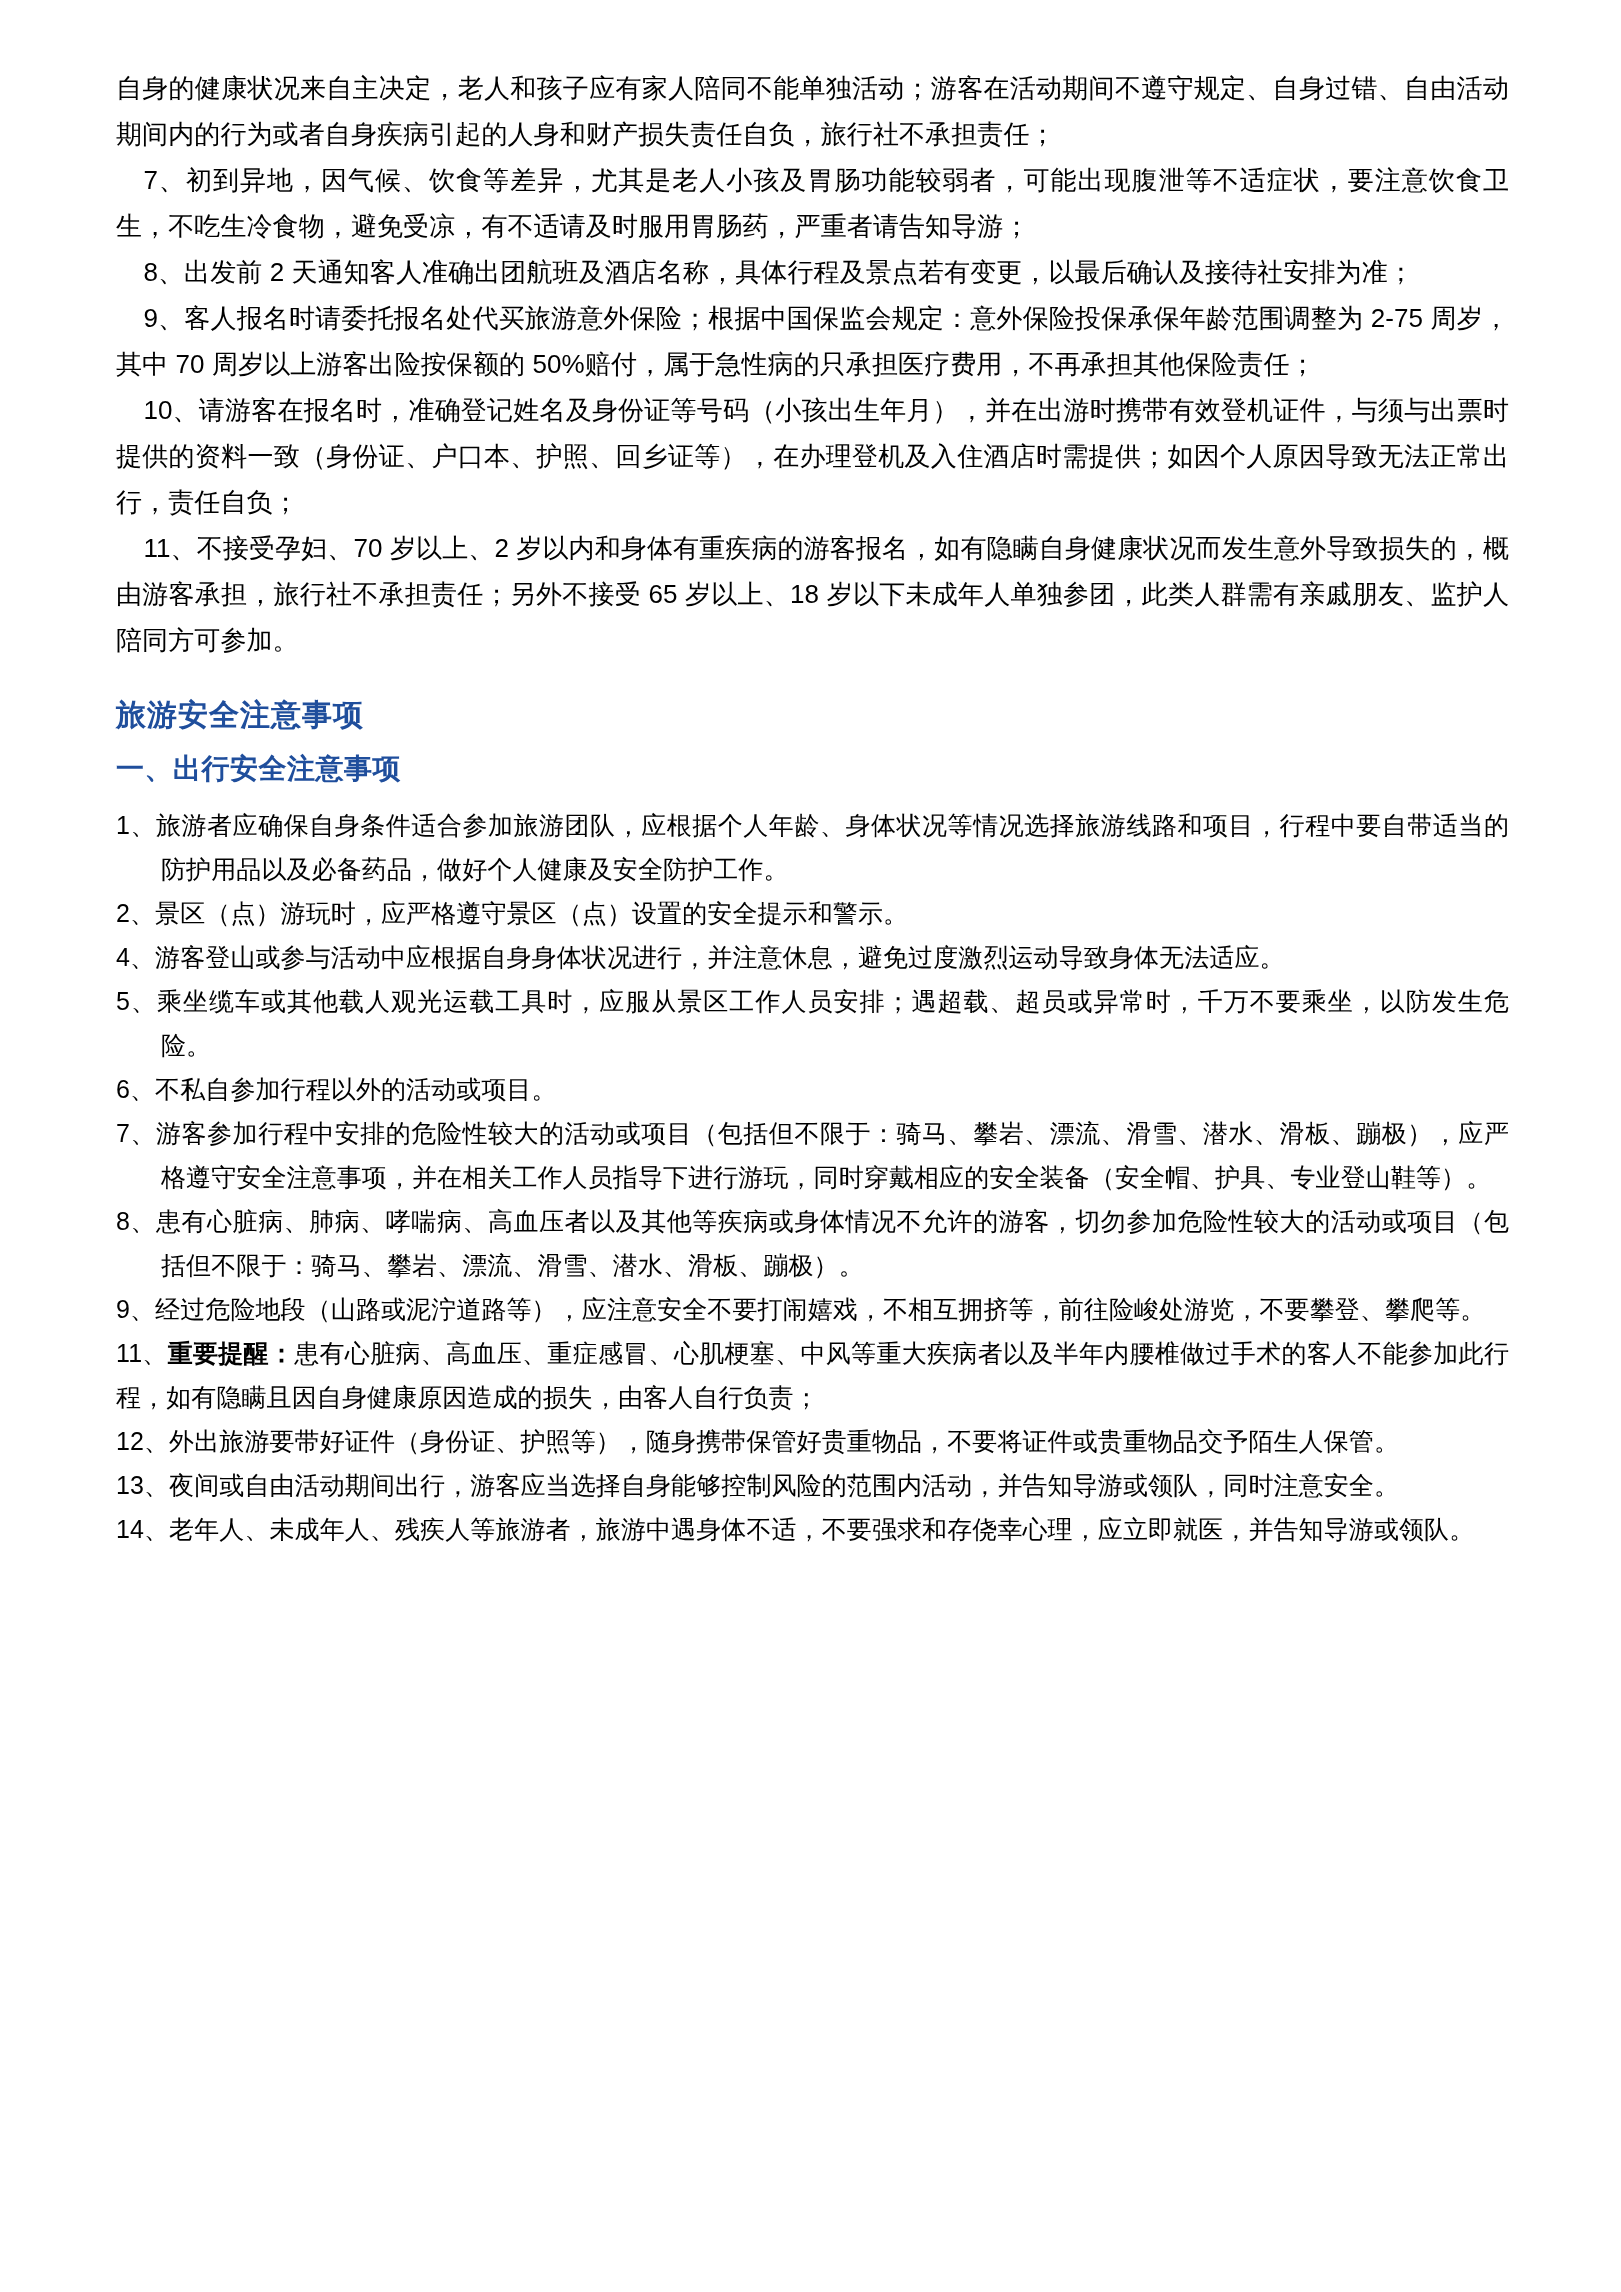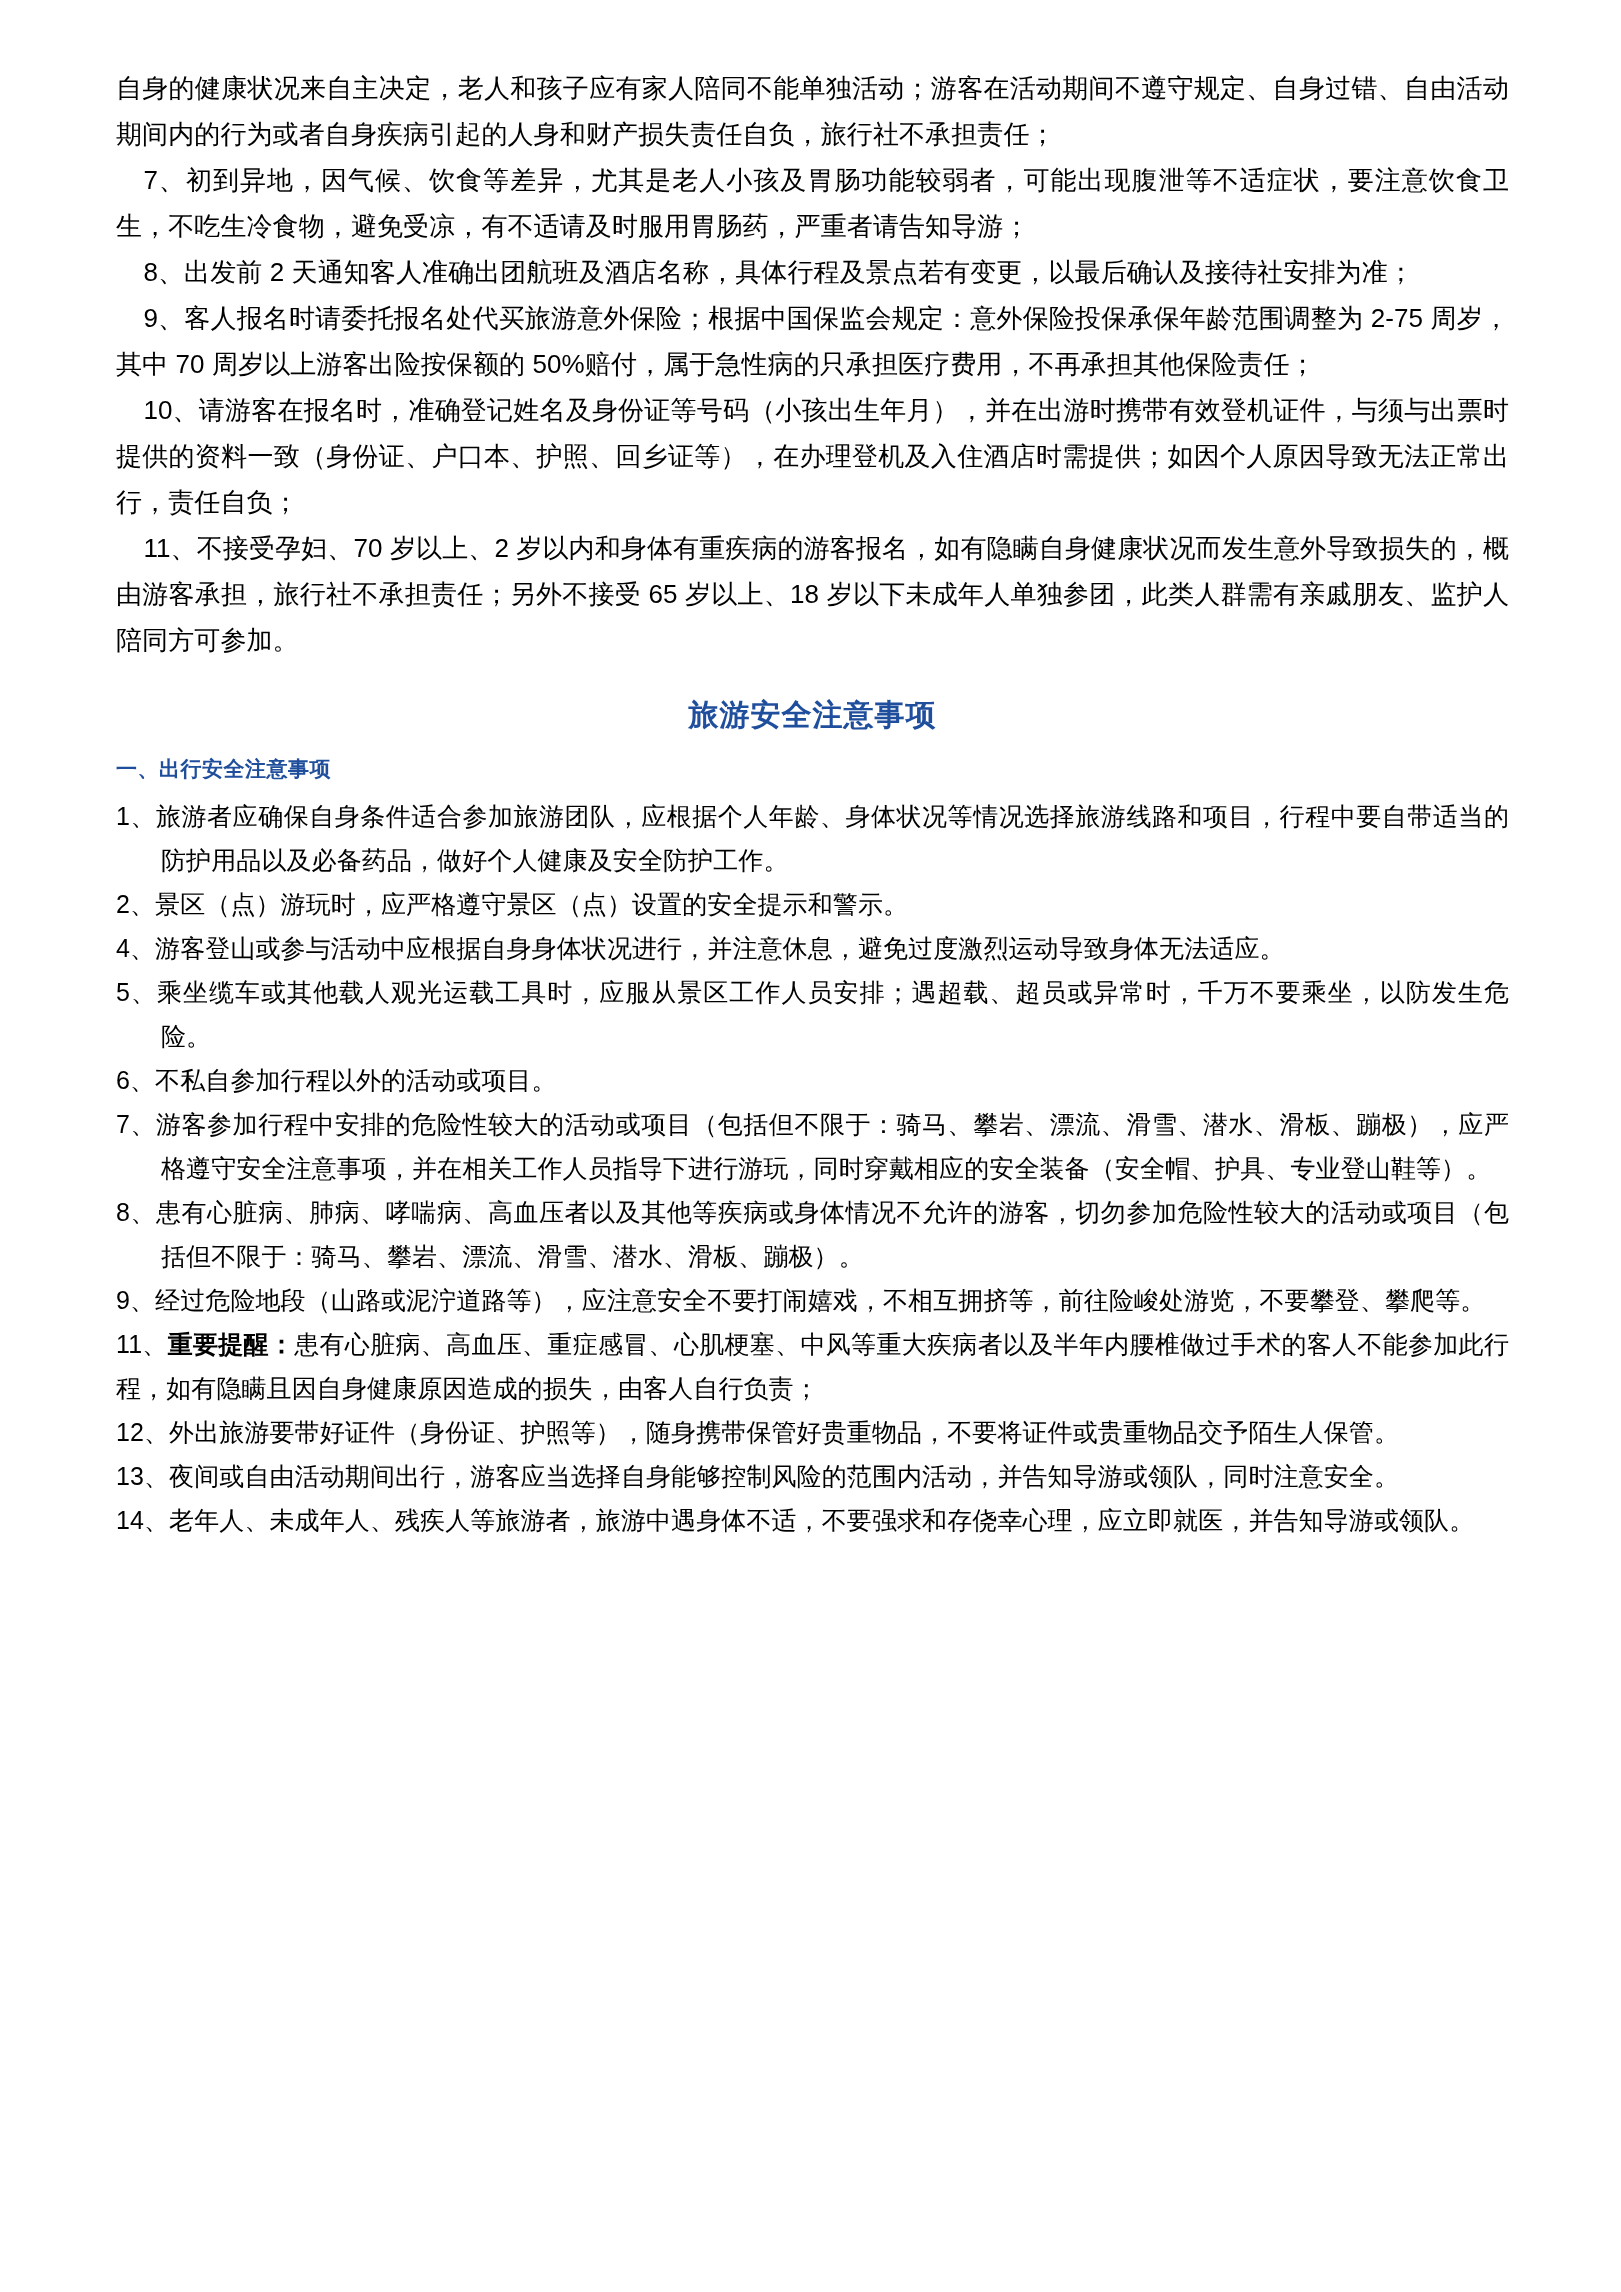--- a/index.html
+++ b/index.html
@@ -38,34 +38,33 @@
   }
   .top-para.cont {
     
   }
   .top-para.numbered {
     text-indent: 27.4px;
   }
 
   
   .main-heading {
-    text-align: center;
     font-size: 30px;
     font-weight: bold;
     line-height: 53px;
     margin: 25.5px 0 7.8px 0;
     letter-spacing: 1px;
   }
 
   
   .sub-heading {
-    font-size: 21px;
+    font-size: 28px;
     font-weight: bold;
     line-height: 39px;
-    margin: 0 0 6px 0;
+    margin: 0 0 15px 0;
     padding-left: 0px;
     letter-spacing: 0.5px;
   }
 
   
   .safety-list {
     margin: 0;
     padding: 0;
     list-style: none;
   }

